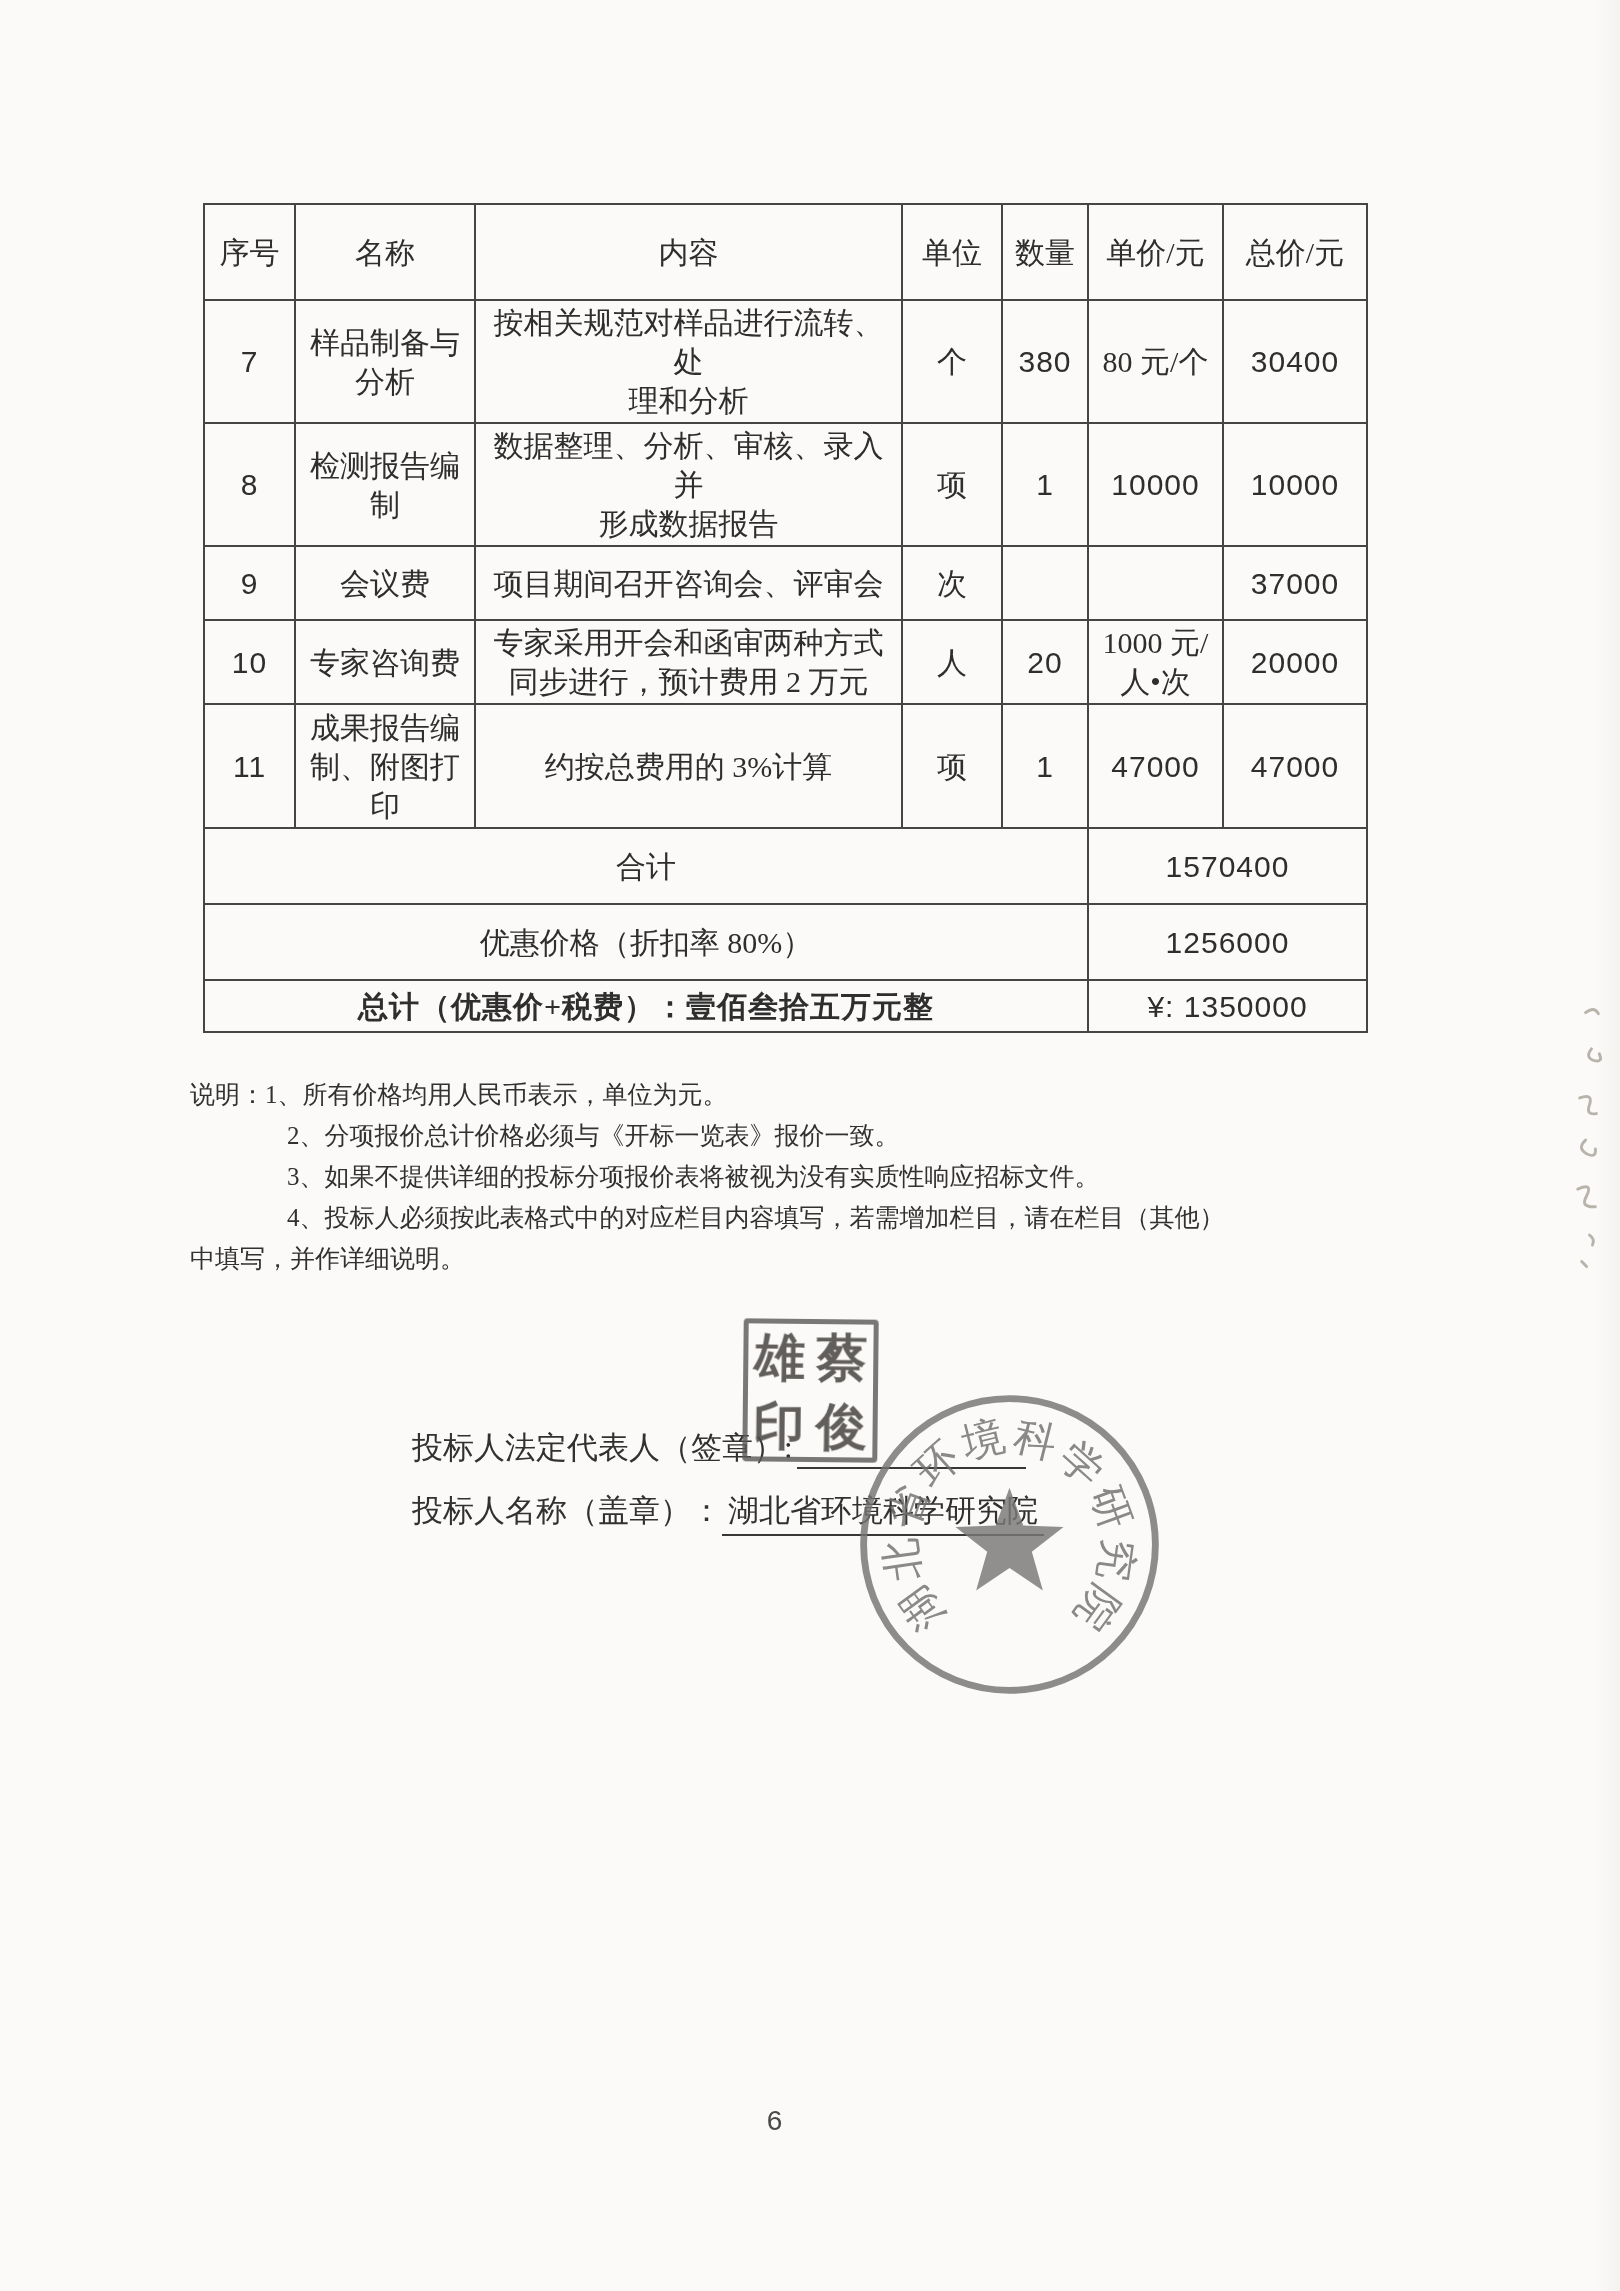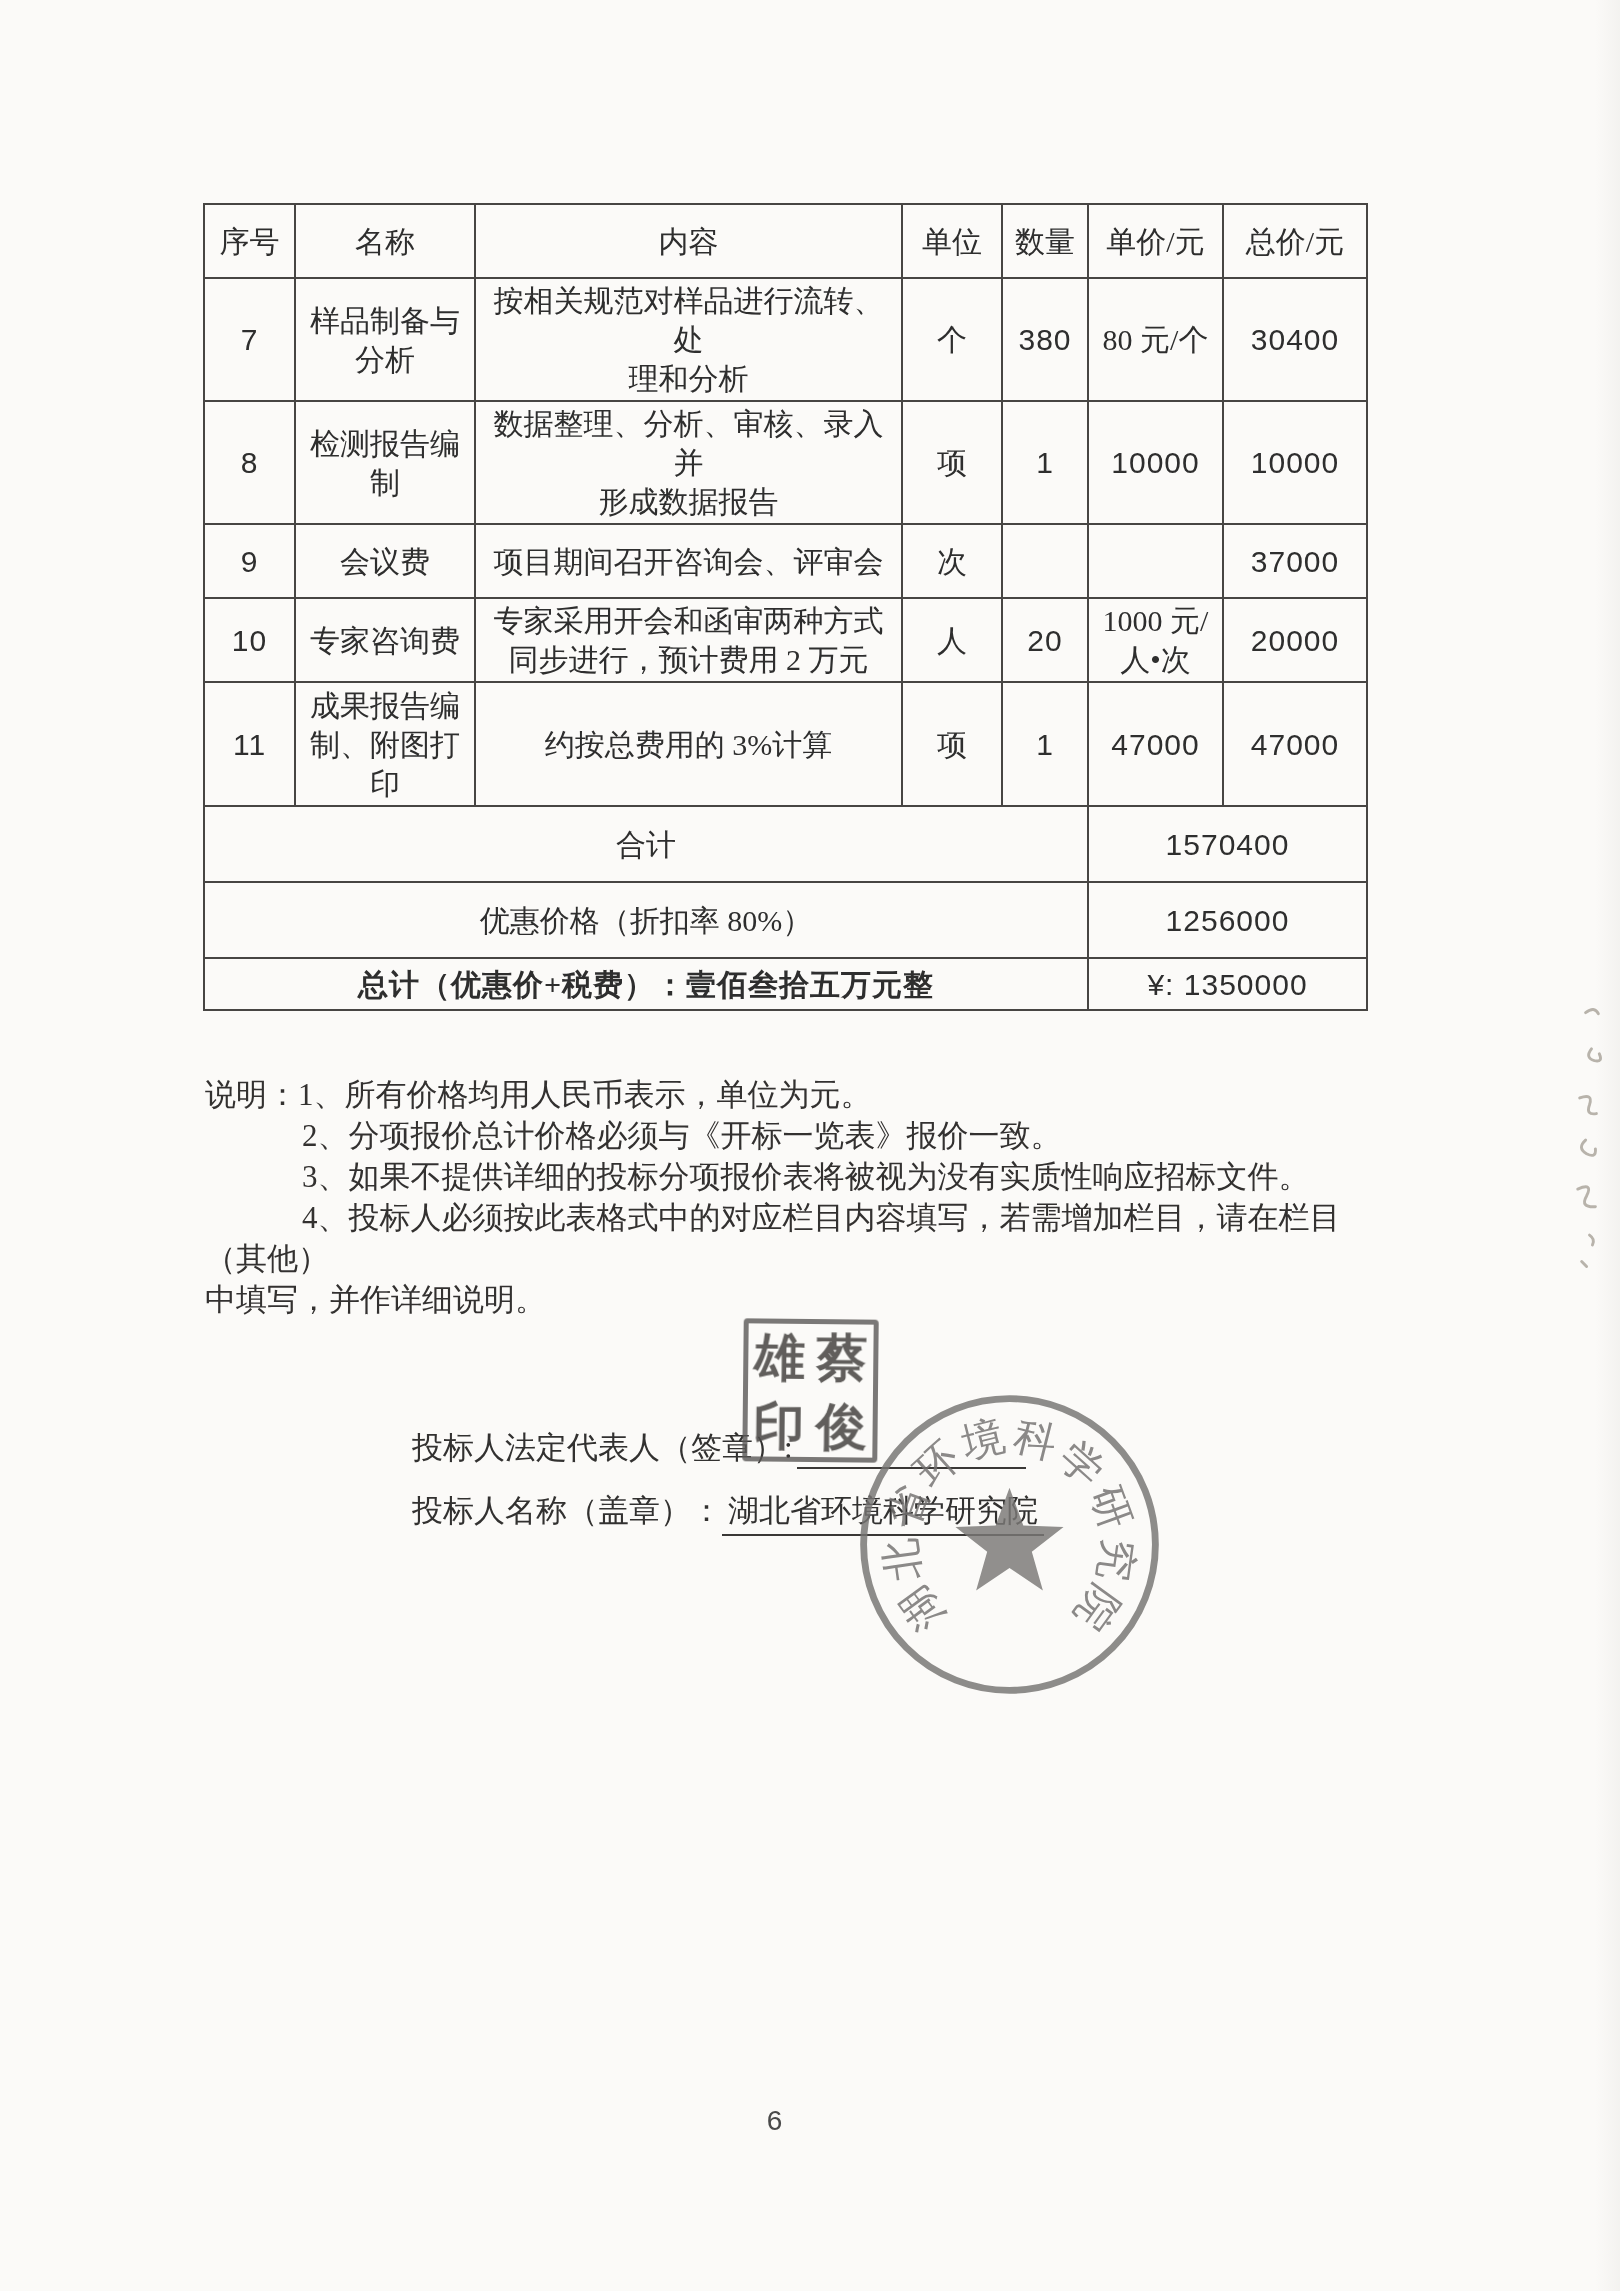--- a/index.html
+++ b/index.html
@@ -20,42 +20,42 @@
     border-collapse:collapse;table-layout:fixed;
     font-size:30px;color:#2e2e2e;
   }
   table.price td, table.price th{
     border:2px solid #474543;
     font-weight:normal;vertical-align:middle;text-align:center;
     line-height:39px;padding:2px 5.9px;
     overflow:hidden;
   }
   table.price{border:2.9px solid #3f3d3b;}
-  .rh-hdr{height:74px}
+  .rh-hdr{height:96px}
   .rh-7{height:84px}
   .rh-8{height:79px}
   .rh-9{height:74px}
   .rh-10{height:84px}
   .rh-11{height:124px}
   .rh-s1{height:76px}
   .rh-s2{height:76px}
   .rh-s3{height:74px}
   .rh-s4{height:52px}
   td.c-content{text-align:left;padding-left:15.7px;padding-right:9.8px;white-space:pre-line;}
   td.c-name{padding:2px 9.8px;}
   td.c-price{white-space:pre-line;}
   .num{font-family:"Liberation Sans", sans-serif;font-size:30px;letter-spacing:1px;}
   td.sum-label{text-align:center;border-radius:12px;}
   td.sum-value{text-align:center;}
   tr.sum-bold td.sum-label{font-weight:bold;letter-spacing:1px;}
 
   
   .notes{
-    position:absolute;left:205px;top:1074px;width:1181px;
-    font-size:31px;line-height:41px;color:#333130;
+    position:absolute;left:190px;top:1074px;width:1181px;
+    font-size:25px;line-height:41px;color:#333130;
   }
   .notes p{margin:0;white-space:pre-line;}
   .notes p.ind{text-indent:97px;}
 
   
   .sig-line{position:absolute;font-size:31px;color:#323130;white-space:nowrap;}
   .uline{display:inline-block;border-bottom:2px solid #3a3836;height:35px;vertical-align:bottom;}
   .uval{display:inline-block;border-bottom:2px solid #3a3836;padding:0 5.9px 2px 5.9px;text-align:left;}
 
   

